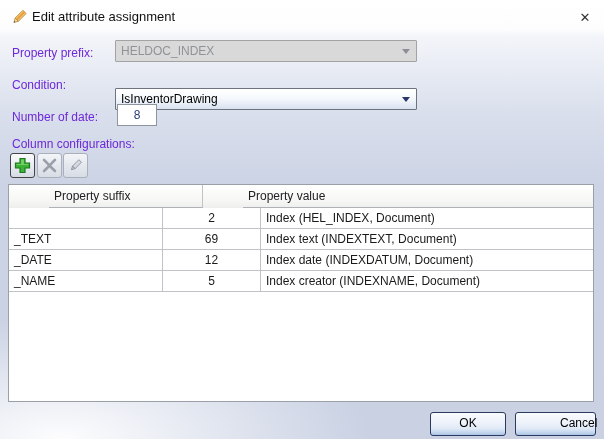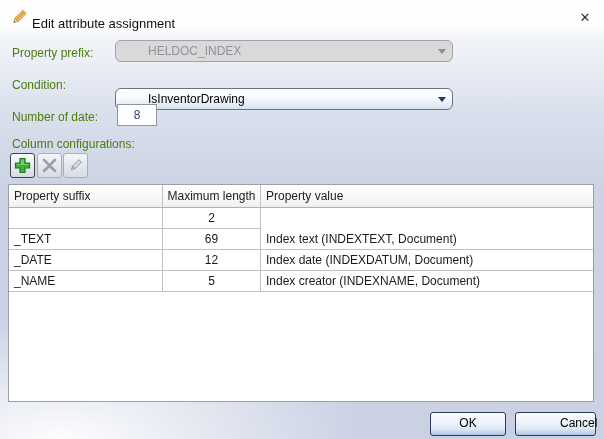--- a/index.html
+++ b/index.html
@@ -8,33 +8,33 @@
     font-family:"Liberation Sans","DejaVu Sans",sans-serif;
     font-size:12px;color:#1c1c1c;position:relative;
     background:
       radial-gradient(ellipse 430px 170px at 10% 100%, rgba(255,255,255,.96), rgba(255,255,255,0) 72%),
       linear-gradient(180deg,#fefefe 0%,#f2f4f9 9%,#d9dfec 26%,#ccd3e4 42%,#c9d1e3 100%);
   }
   .titlebar{
     position:absolute;left:0;top:0;width:604px;height:36px;
     background:linear-gradient(180deg,#ffffff 0%,#fdfdfe 80%,#f4f6fa 100%);
   }
-  .title-text{position:absolute;left:32px;top:16px;font-size:13px;color:#111;}
+  .title-text{position:absolute;left:32px;top:9px;font-size:13px;color:#111;}
   .pencil-title{position:absolute;left:10px;top:8px;width:18px;height:18px;}
   .close-btn{
     position:absolute;right:10px;top:9px;width:18px;height:18px;
     text-align:center;line-height:18px;font-size:13px;color:#333;cursor:pointer;
   }
-  .lbl{position:absolute;color:#4d7c0f;white-space:nowrap;}
+  .lbl{position:absolute;color:#6d28d9;white-space:nowrap;}
   
   .combo{
-    position:absolute;left:115px;width:338px;height:22px;box-sizing:border-box;
-    border:1px solid #6d7480;border-radius:6px;
+    position:absolute;left:115px;width:302px;height:22px;box-sizing:border-box;
+    border:1px solid #6d7480;border-radius:1px;
     background:linear-gradient(180deg,#ffffff 0%,#f6f9fd 45%,#e7edf7 75%,#d7e1f1 100%);
-    display:flex;align-items:center;padding-left:27px;
+    display:flex;align-items:center;
   }
   .combo .val{flex:1;padding:0 5px;color:#000;overflow:hidden;white-space:nowrap;}
   .combo .arrow-zone{width:20px;display:flex;align-items:center;justify-content:center;}
   .tri{width:0;height:0;border-left:4px solid transparent;border-right:4px solid transparent;border-top:5px solid #2a356e;}
   .combo.disabled{
     border:1px solid #a3a3a3;
     background:#d9d9d9;
   }
   .combo.disabled .val{color:#8f9398;}
   .combo.disabled .tri{border-top-color:#8b8f98;}
@@ -54,21 +54,21 @@
     position:absolute;left:8px;top:184px;width:586px;height:218px;box-sizing:border-box;
     border:1px solid #9aa0a8;background:#fff;overflow:hidden;
   }
   .g-row{display:flex;width:100%;box-sizing:border-box;}
   .g-head{height:23px;background:linear-gradient(180deg,#ffffff 0%,#f6f6f4 70%,#eeeeec 100%);}
   .g-body{height:21px;}
   .g-cell{
     box-sizing:border-box;border-right:1px solid #bfc2c7;border-bottom:1px solid #bfc2c7;
     padding:0 5px;display:flex;align-items:center;overflow:hidden;white-space:nowrap;color:#1a1a1a;
   }
-  .g-head .g-cell{color:#222;border-bottom:1px solid #aeb1b6;}
+  .g-head .g-cell{color:#222;border-bottom:1px solid #aeb1b6;margin-left:40px;}
   .c1{width:154px;}
   .c2{width:98px;justify-content:center;}
   .c3{flex:1;border-right:none;}
   
   .fbtn{
     position:absolute;top:412px;height:24px;box-sizing:border-box;border:1px solid #2b3b60;border-radius:3px;
     background:linear-gradient(180deg,#f8fbfe 0%,#edf2fa 45%,#dfe9f6 72%,#bdd1ec 92%,#a9c4e6 100%);
     text-align:center;font-size:12px;color:#000;line-height:21px;cursor:pointer;
     font-family:"Liberation Sans","DejaVu Sans",sans-serif;
   }
@@ -140,26 +140,26 @@
           <rect x="5.8" y="1" width="3.6" height="9" fill="#d7dbe1" stroke="#8e949e" stroke-width="0.9"></rect>
           <path d="M5.8 10 L9.4 10 L7.6 13.4 Z" fill="#c3c8d0" stroke="#8e949e" stroke-width="0.9"></path>
         </g>
       </svg>
     </span>
   </div>
 
   <div class="grid">
     <div class="g-row g-head">
       <div class="g-cell c1">Property suffix</div>
-      <div class="g-cell c2">Maximum length</div>
       <div class="g-cell c3">Property value</div>
     </div>
     <div class="g-row g-body">
       <div class="g-cell c1"></div>
       <div class="g-cell c2">2</div>
+      <div class="g-cell c3">Index (HEL_INDEX, Document)</div>
     </div>
     <div class="g-row g-body">
       <div class="g-cell c1">_TEXT</div>
       <div class="g-cell c2">69</div>
       <div class="g-cell c3">Index text (INDEXTEXT, Document)</div>
     </div>
     <div class="g-row g-body">
       <div class="g-cell c1">_DATE</div>
       <div class="g-cell c2">12</div>
       <div class="g-cell c3">Index date (INDEXDATUM, Document)</div>

